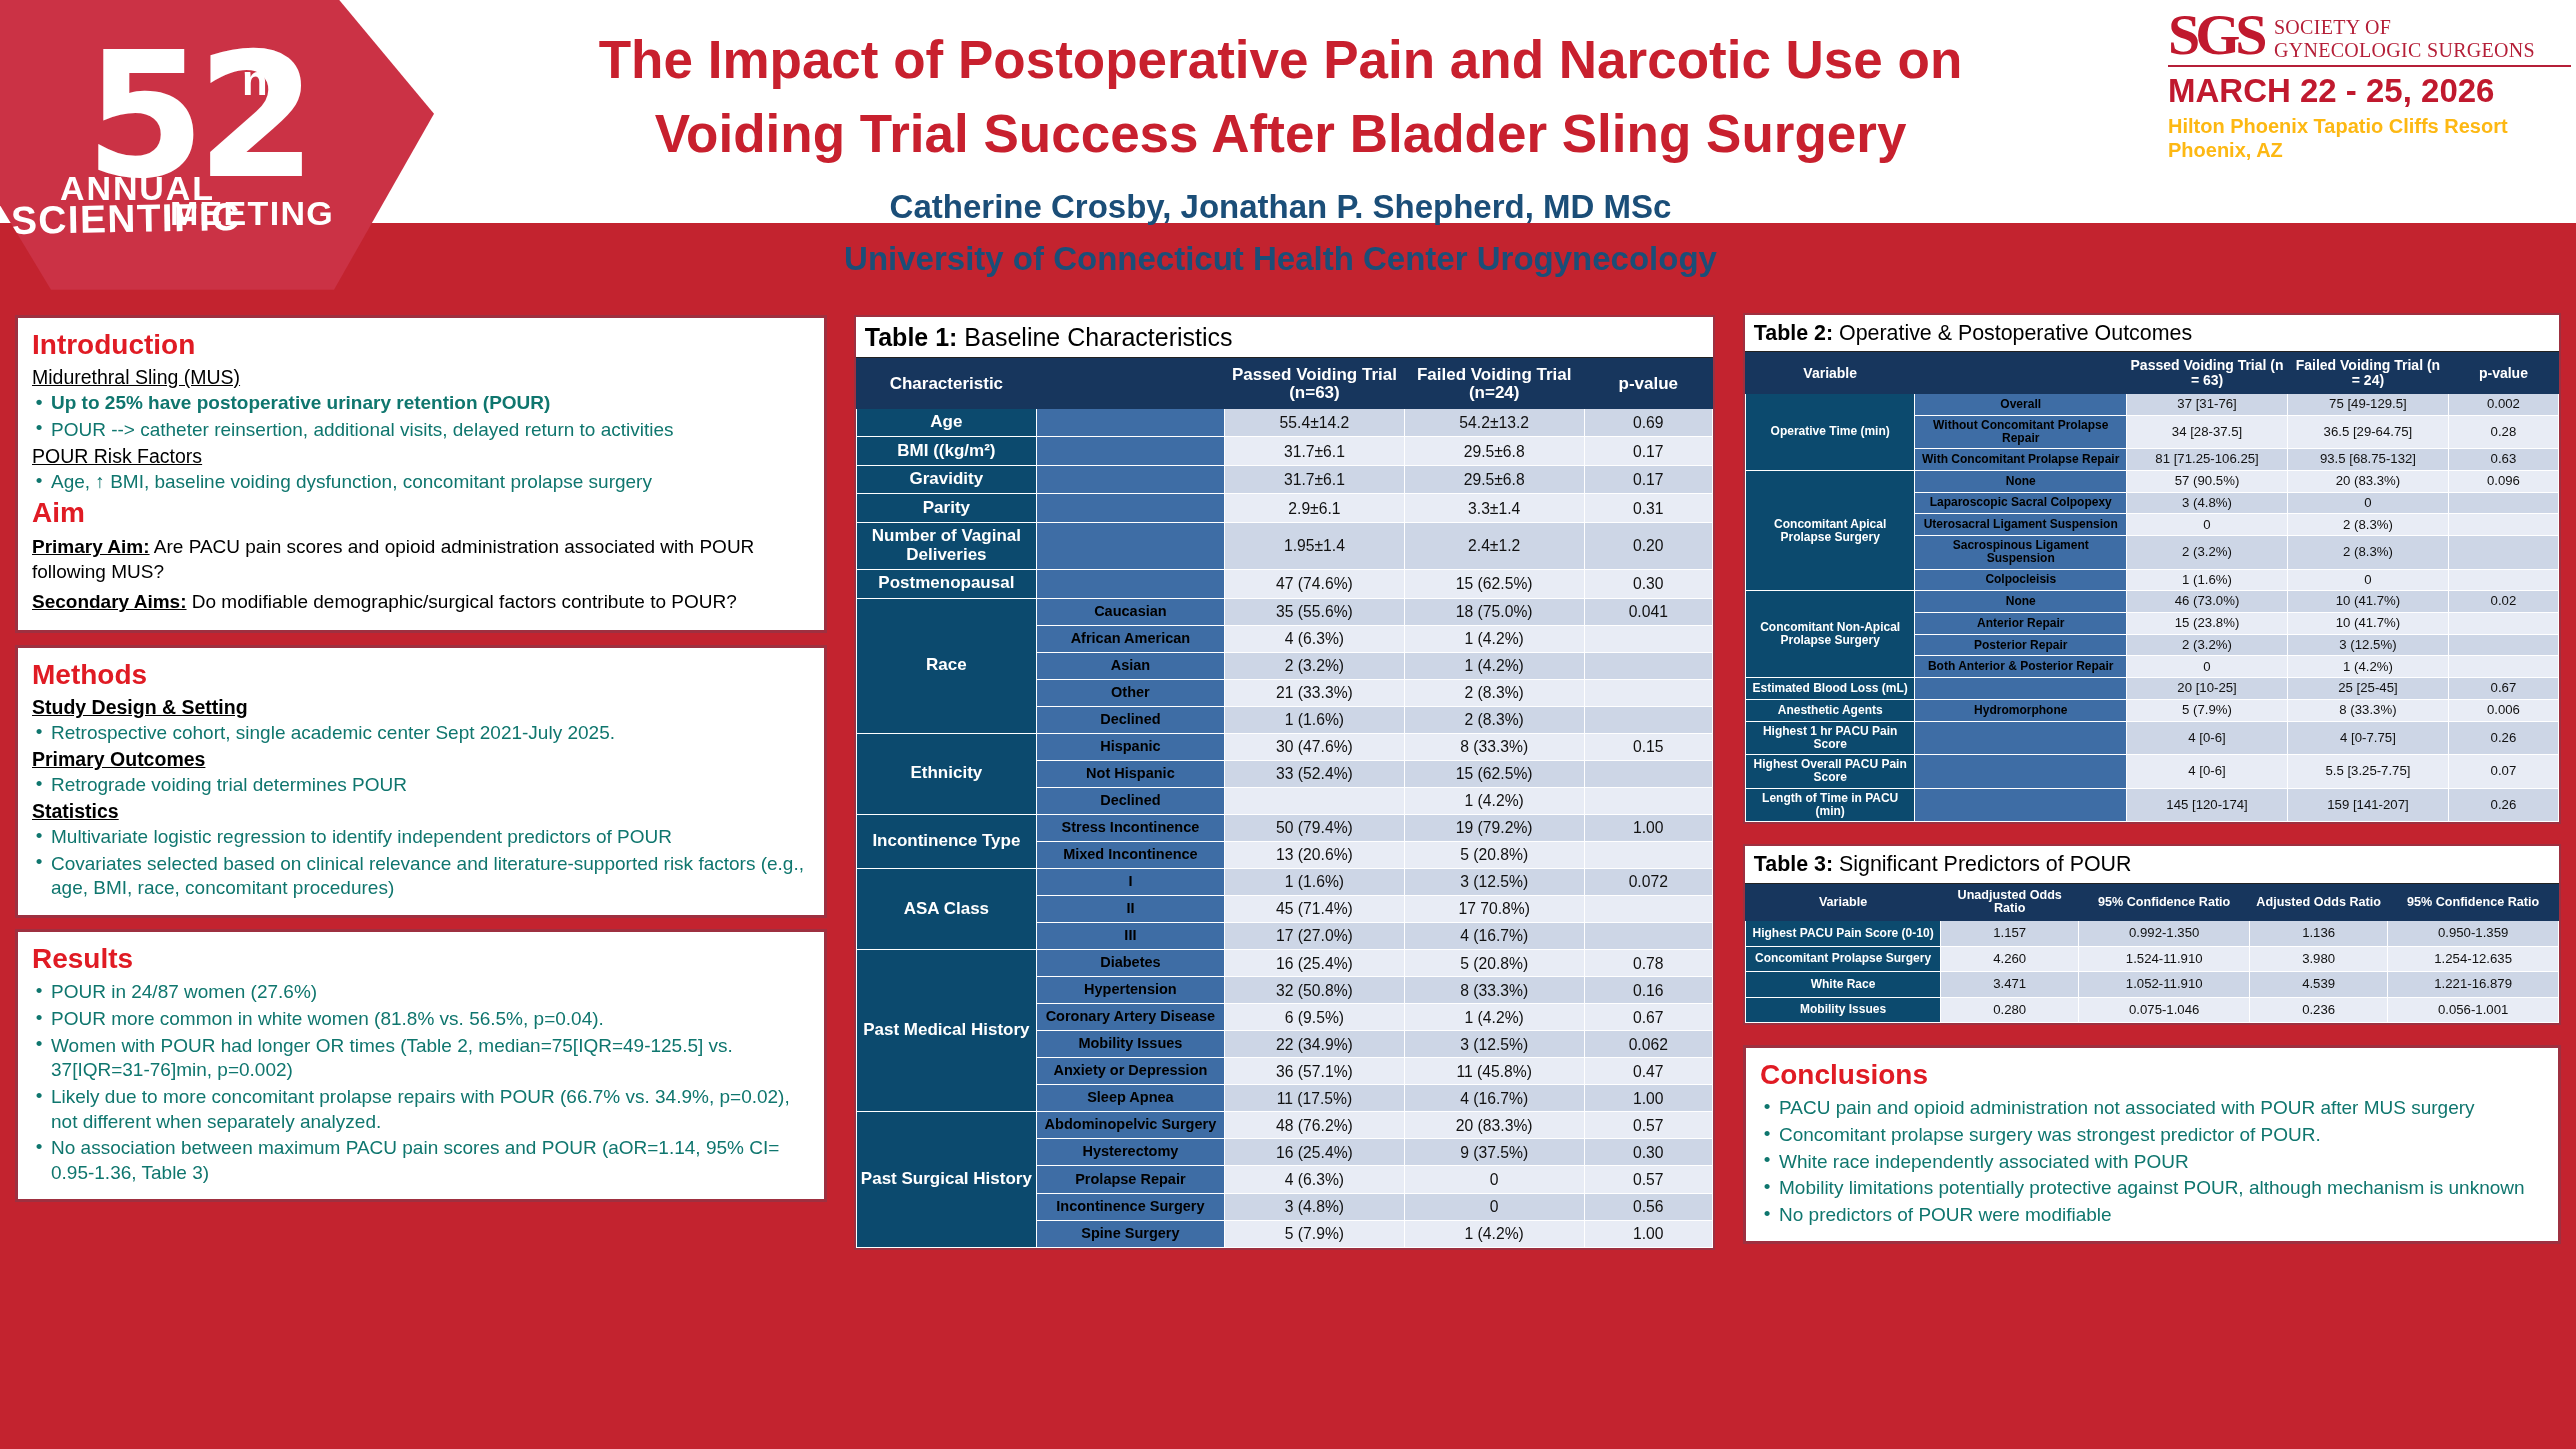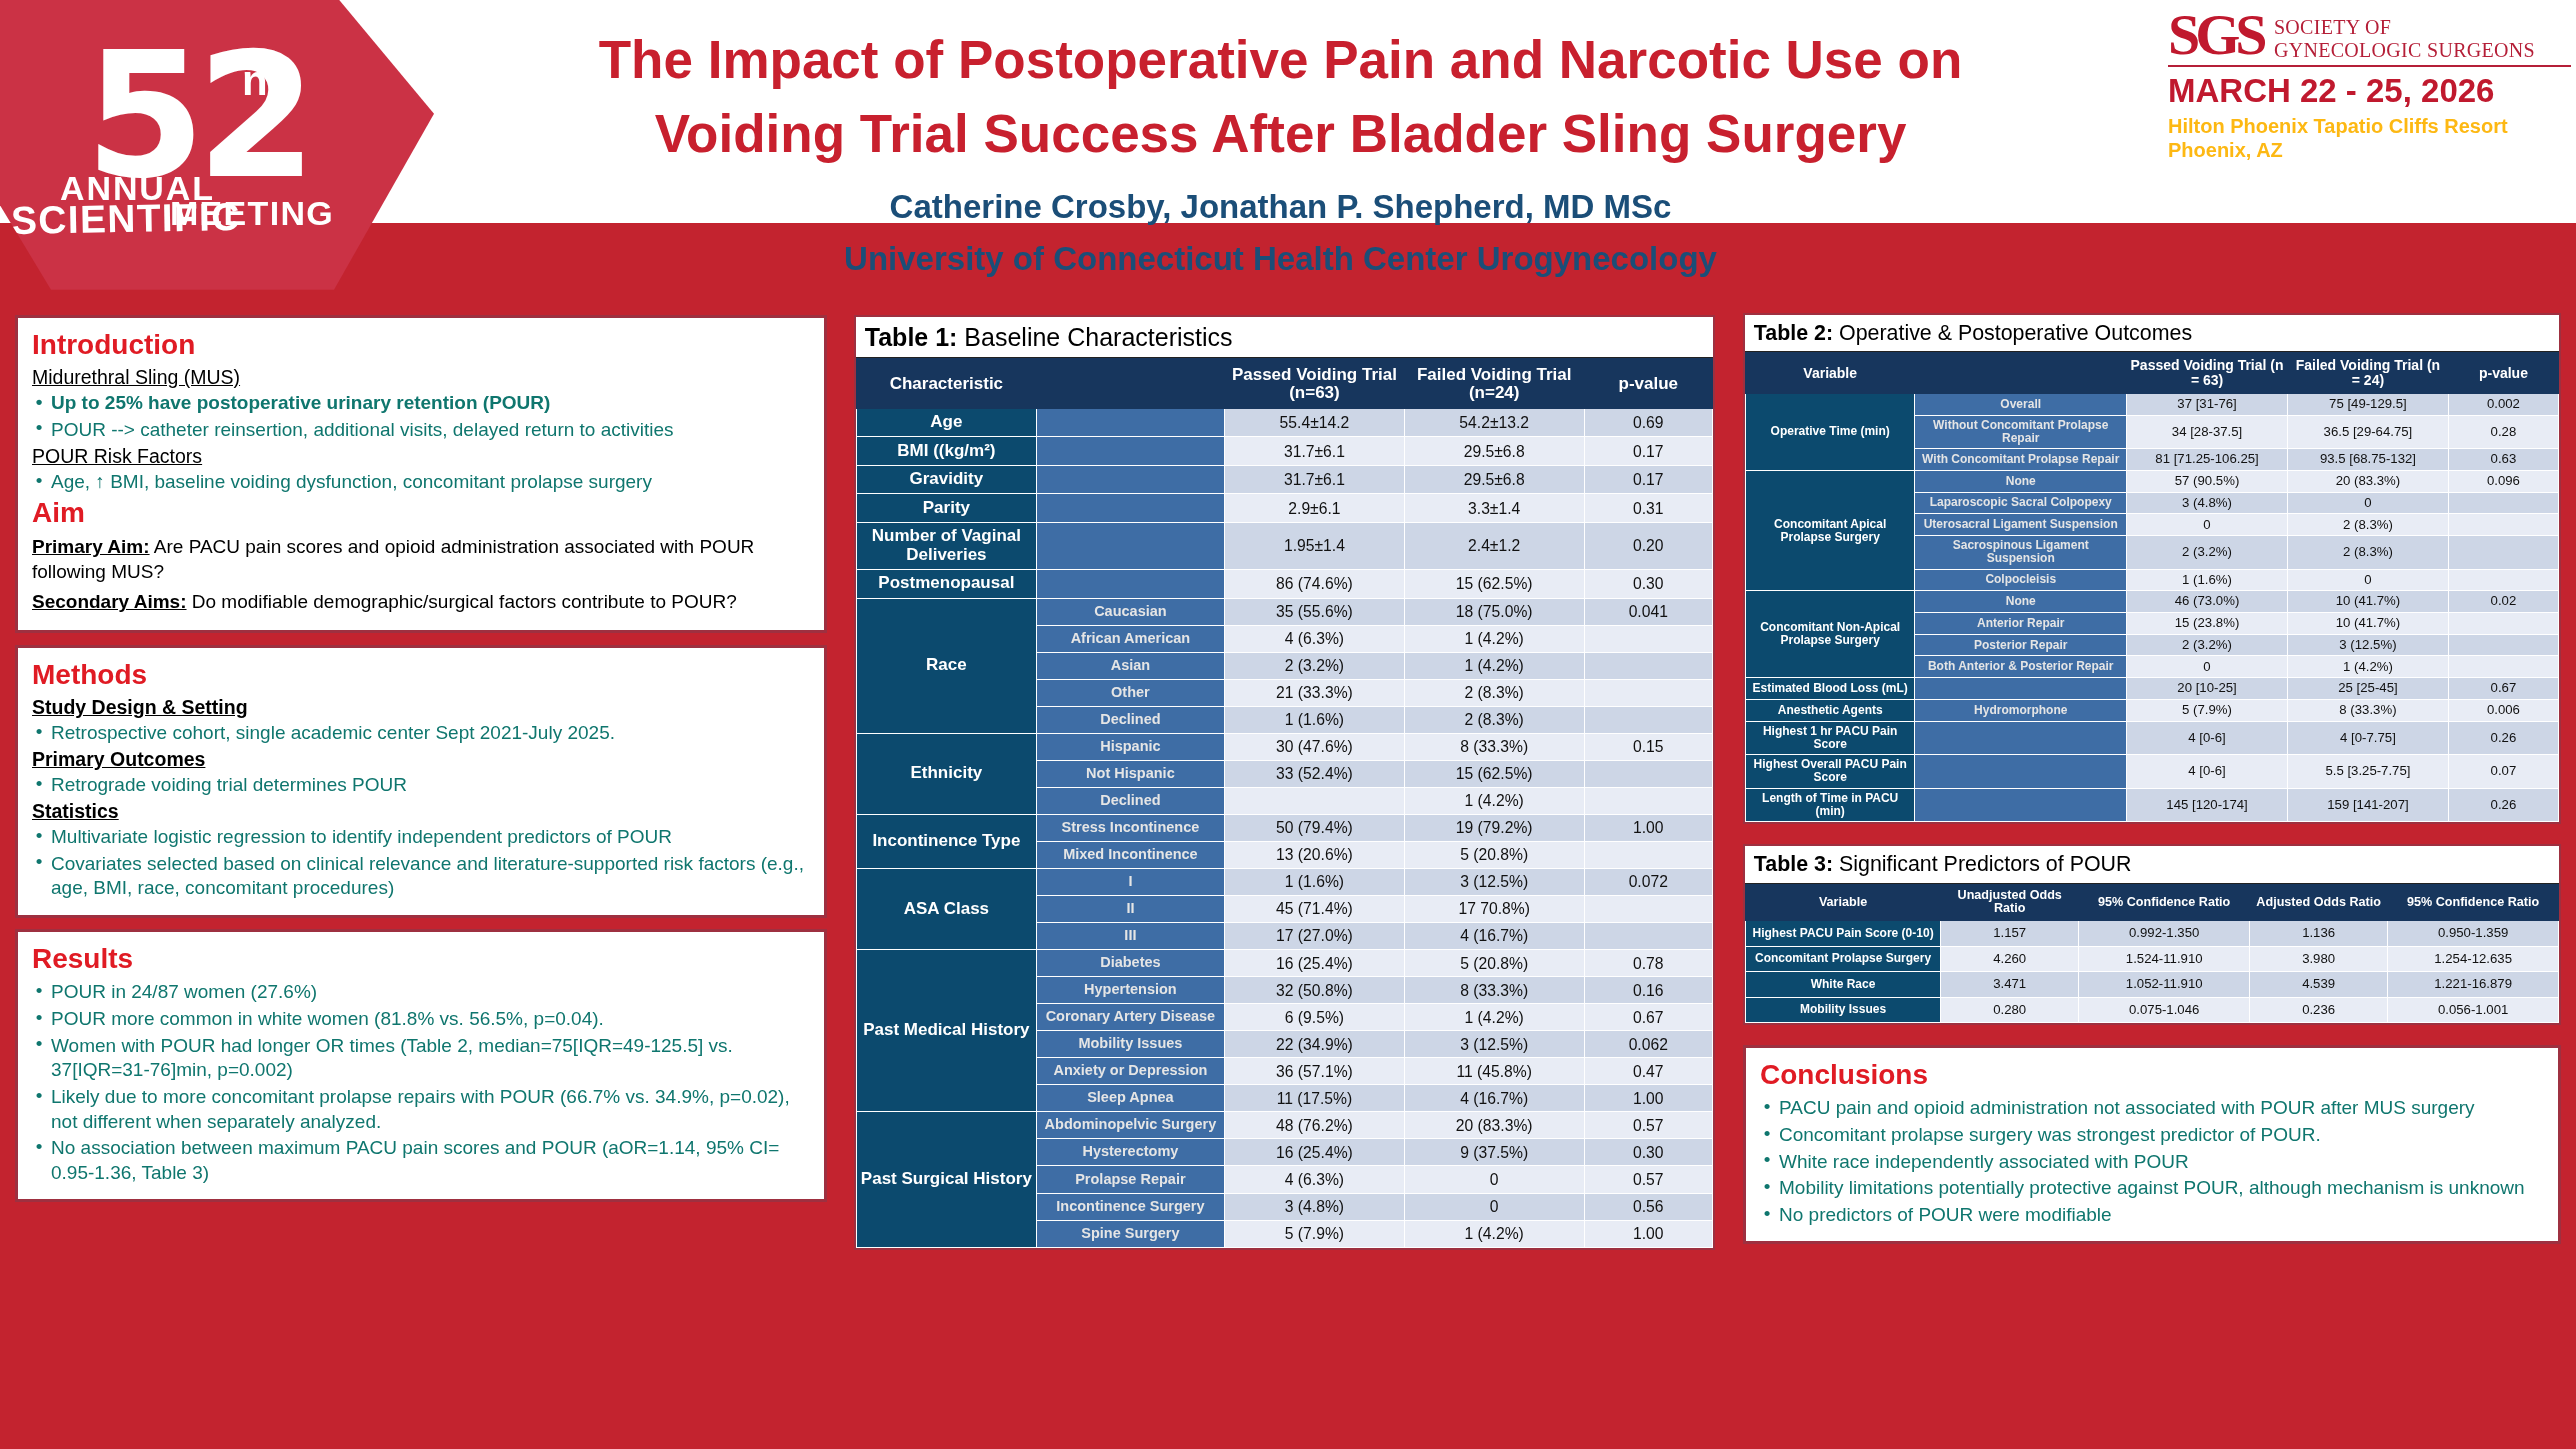--- a/index.html
+++ b/index.html
@@ -82,21 +82,21 @@
   .tbl-title span.light{font-weight:normal;}
   table.dt{border-collapse:collapse;width:100%;table-layout:fixed;}
   table.dt th{
     background:#17365d;color:#fff;font-weight:bold;text-align:center;
     vertical-align:middle;border:0.6px solid #17365d;line-height:1.06;
   }
   table.dt td{
     text-align:center;vertical-align:middle;border:0.6px solid #ffffff;line-height:1.1;
   }
   td.lbl{background:#0c4a6e;color:#fff;font-weight:bold;}
-  td.sublbl{background:#3e6da5;color:#e5e5e5;font-weight:bold;}
+  td.sublbl{background:#3e6da5;color:#000000;font-weight:bold;}
   td.v{background:#e8ecf5;color:#111;}
   td.v.alt{background:#cdd6e6;color:#111;}
   .t1 th{font-size:17px;padding:6.3px 2.5px;}
   .t1 td{font-size:15.7px;padding:4.4px 2.5px;}
   .t1 td.lbl,.t1 td.sublbl{font-size:14.5px;}
   .t1 td.bigl{font-size:17px;}
   .t2 th{font-size:14px;padding:5px 1.9px;}
   .t2 td{font-size:13.2px;padding:3.1px 1.9px;}
   .t2 td.lbl,.t2 td.sublbl{font-size:12px;}
   .t3 th{font-size:12.6px;padding:4.4px 1.9px;}
@@ -249,21 +249,21 @@
           <tr>
             <td class="lbl bigl" rowspan="1">Number of Vaginal Deliveries</td>
             <td class="sublbl"></td>
             <td class="v alt">1.95±1.4</td>
             <td class="v alt">2.4±1.2</td>
             <td class="v alt">0.20</td>
           </tr>
           <tr>
             <td class="lbl bigl" rowspan="1">Postmenopausal</td>
             <td class="sublbl"></td>
-            <td class="v">86 (74.6%)</td>
+            <td class="v">47 (74.6%)</td>
             <td class="v">15 (62.5%)</td>
             <td class="v">0.30</td>
           </tr>
           <tr>
             <td class="lbl bigl" rowspan="5">Race</td>
             <td class="sublbl">Caucasian</td>
             <td class="v alt">35 (55.6%)</td>
             <td class="v alt">18 (75.0%)</td>
             <td class="v alt">0.041</td>
           </tr>

